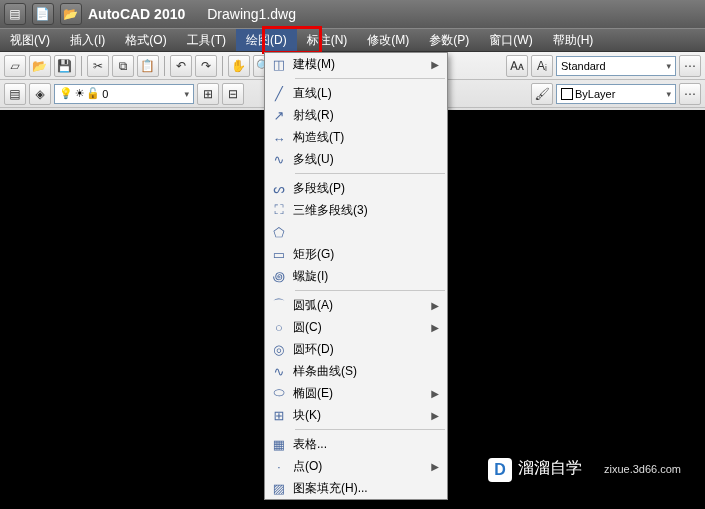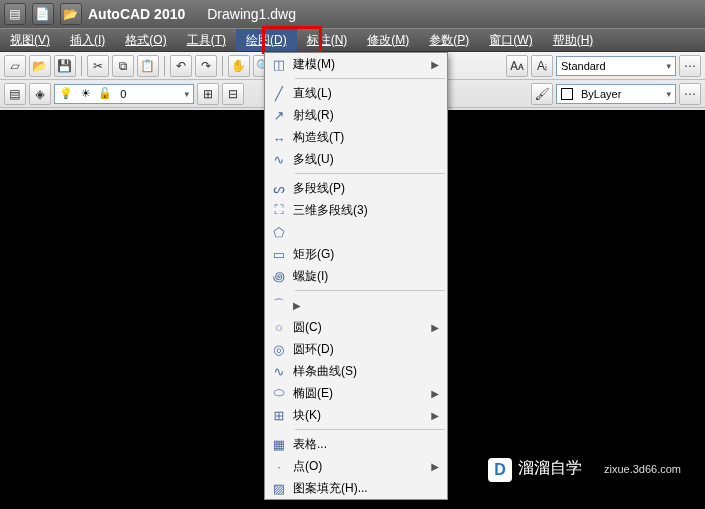--- a/index.html
+++ b/index.html
@@ -33,21 +33,20 @@
   .titlebar .app-title { font-weight: bold; font-size: 14px; color:#fff; }
   .titlebar .doc-title { margin-left: 16px; font-size: 14px; color:#fff;text-align:center; }
   .menubar {
     height: 24px;
     background: linear-gradient(to bottom, #6d6d6d, #4d4d4d);
     display: flex;
     align-items: center;
     color: #fff;
     border-top: 1px solid #888;
     border-bottom: 1px solid #333;
-    text-decoration: underline;
   }
   .menubar .menu-item {
     padding: 0 10px;
     height: 100%;
     display: flex;
     align-items: center;
     cursor: default;
   }
   .menubar .menu-item.active {
     background: #3c5a8c;
@@ -75,21 +74,21 @@
     font-size: 12px; color:#333;
     flex: none;
   }
   .tool-sep { width:1px; height:20px; background:#aaa; margin:0 2px; flex:none;}
   .combo {
     height: 20px;
     border: 1px solid #7e9db9;
     background: #fff;
     display: inline-flex; align-items: center;
     padding: 0 4px;
-    gap: 8px;
+    gap: 2px;
     font-size: 11px;
     flex:none;
     position:relative;
   }
   .combo .swatch { width:12px; height:12px; background:#fff; border:1px solid #000;}
   .combo .caret { font-size:9px; color:#555; margin-left:auto;}
   .canvas {
     position: absolute; left:0; right:0; top:110px; bottom:0;
     background: #000;
   }
@@ -273,20 +272,21 @@
       <span class="ico">▭</span>
       <span class="lbl">矩形(G)</span>
     </div>
     <div class="item">
       <span class="ico">꩜</span>
       <span class="lbl">螺旋(I)</span>
     </div>
     <div class="sep"></div>
     <div class="item">
       <span class="ico">⌒</span>
+      <span class="lbl">圆弧(A)</span>
       <span class="arrow">▶</span>
     </div>
     <div class="item">
       <span class="ico">○</span>
       <span class="lbl">圆(C)</span>
       <span class="arrow">▶</span>
     </div>
     <div class="item">
       <span class="ico">◎</span>
       <span class="lbl">圆环(D)</span>

